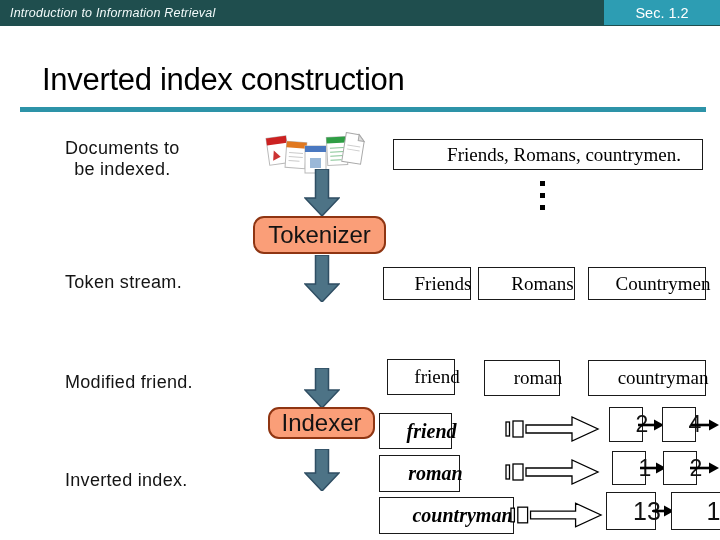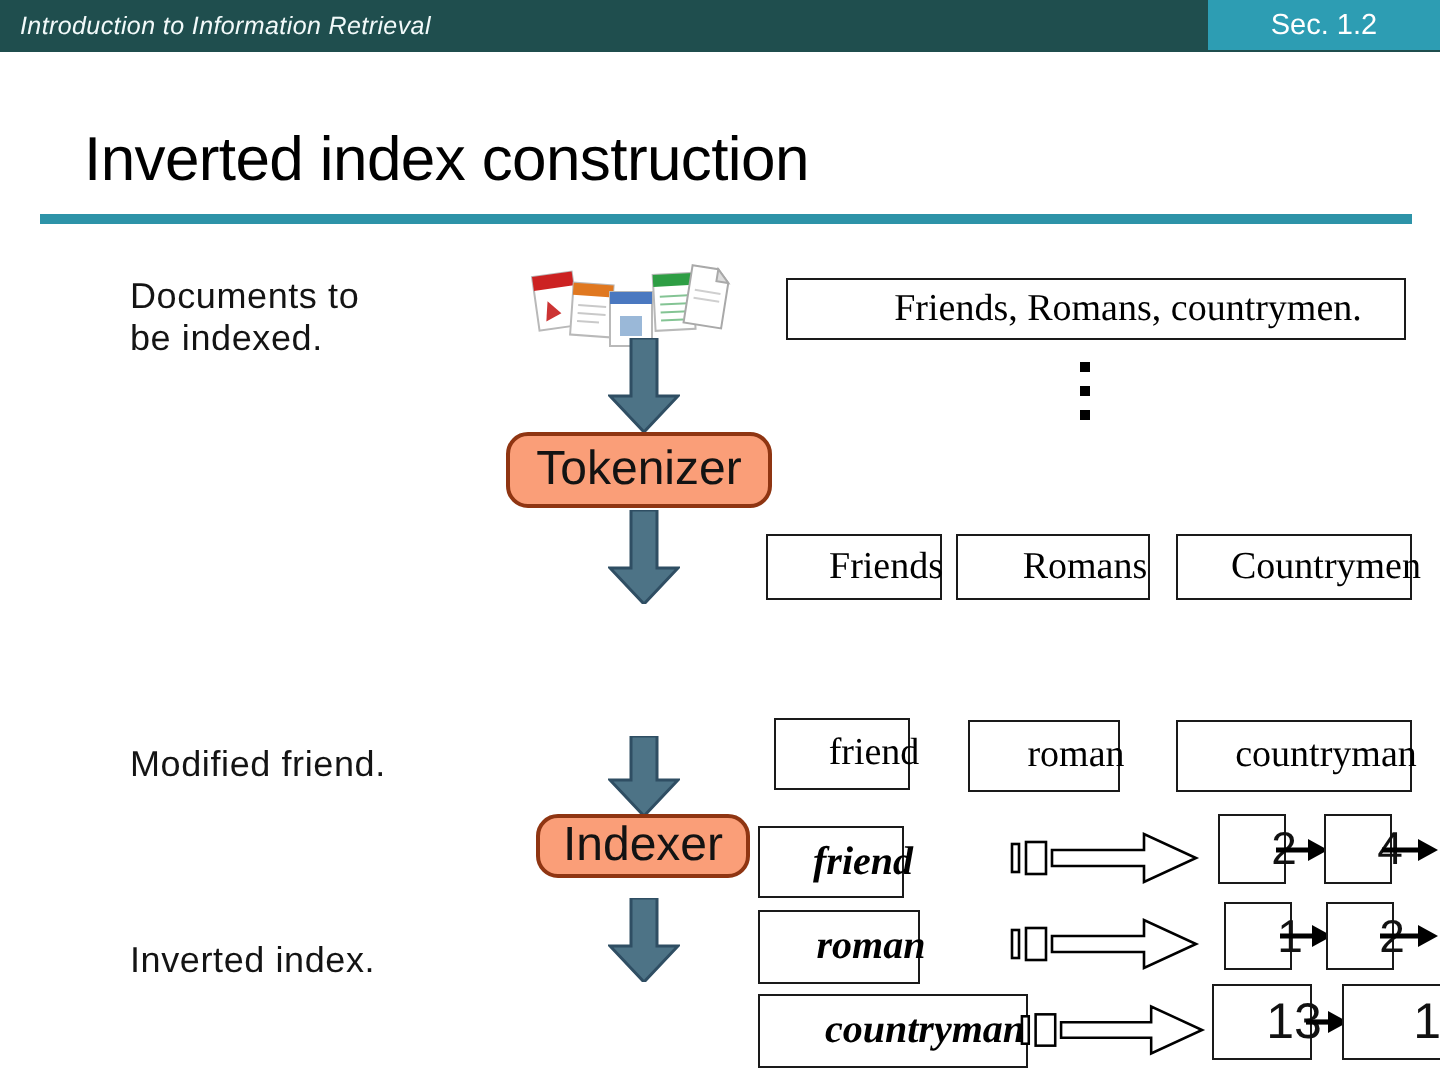--- a/index.html
+++ b/index.html
@@ -42,24 +42,25 @@
 
 <div class="slide">
 
   <div class="hdr-bar"></div>
   <div class="hdr-title">Introduction to Information Retrieval</div>
   <div class="sec-badge">Sec. 1.2</div>
 
   <div class="page-title">Inverted index construction</div>
   <div class="title-underline"></div>
 
-  <div class="lbl" style="left:65px;top:138px;line-height:21px;">
+  <div class="lbl" style="left:65px;top:138px;line-height:21px;text-align:center;">
     <div>Documents to</div>
     <div>be indexed.</div>
   </div>
+  <div class="lbl" style="left:65px;top:272px;">Token stream.</div>
   <div class="lbl" style="left:65px;top:372px;">Modified friend.</div>
   <div class="lbl" style="left:65px;top:470px;">Inverted index.</div>
 
   <svg class="svgabs" style="left:264px;top:132px;" width="102" height="48" viewBox="0 0 102 48">
     <g transform="rotate(-8 14 20)">
       <rect x="4" y="5" width="20" height="27" fill="#fff" stroke="#b9b9b9"></rect>
       <rect x="4" y="5" width="20" height="7" fill="#cc2222"></rect>
       <path d="M10 18 l6 7 l-8 3 z" fill="#cc3333"></path>
     </g>
     <g transform="rotate(4 32 22)">

